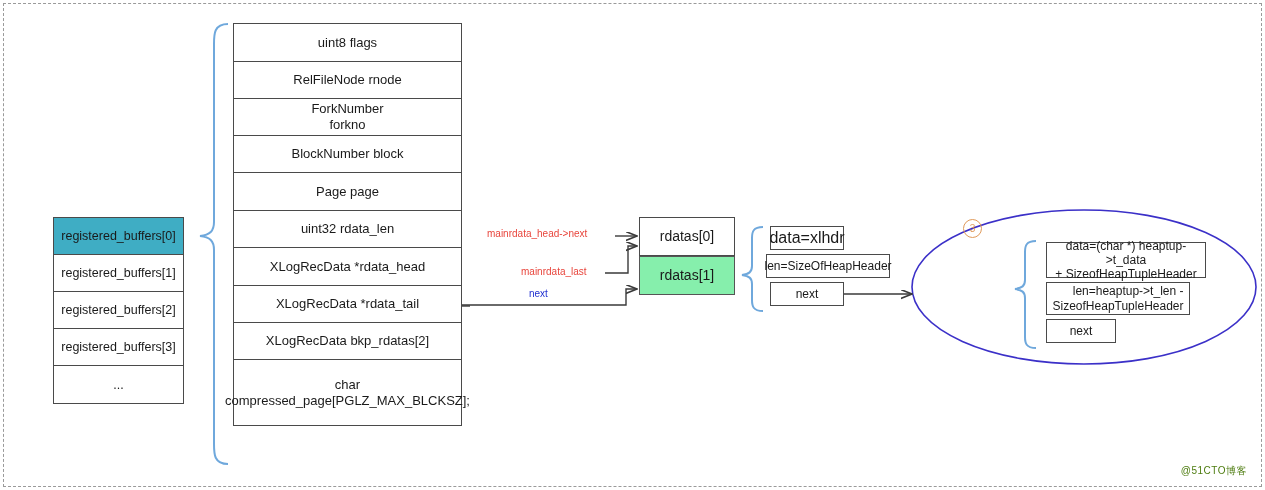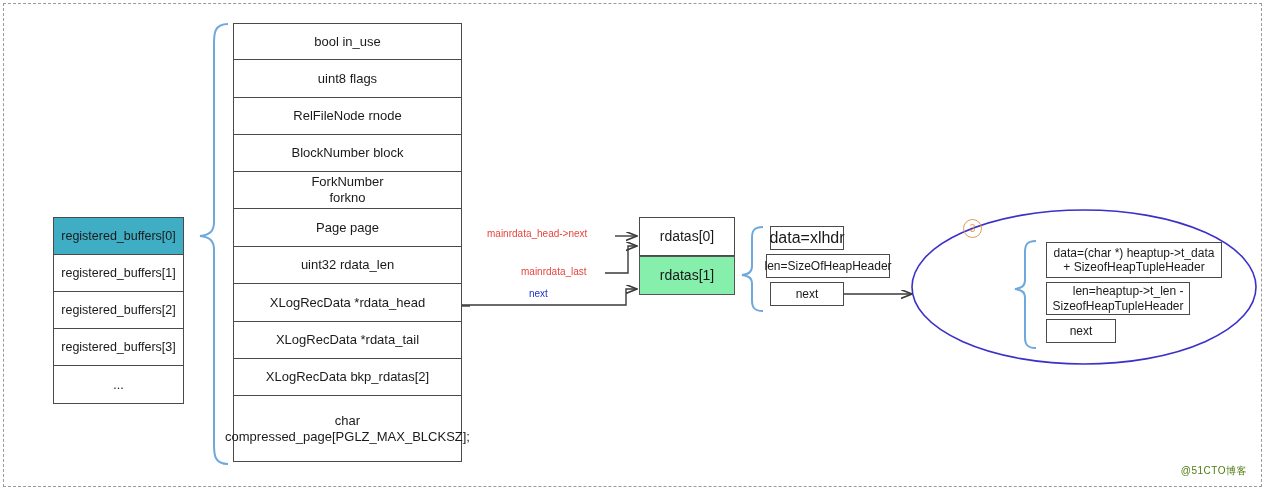--- a/index.html
+++ b/index.html
@@ -209,26 +209,25 @@
 
   <div id="buffers-table">
     <div class="row teal">registered_buffers[0]</div>
     <div class="row">registered_buffers[1]</div>
     <div class="row">registered_buffers[2]</div>
     <div class="row">registered_buffers[3]</div>
     <div class="row">...</div>
   </div>
 
   <div id="struct-table">
-    <div class="row" style="height:36px">bool in_use</div>
     <div class="row" style="height:38px">uint8 flags</div>
     <div class="row" style="height:37px">RelFileNode rnode</div>
-    <div class="row" style="height:37px">BlockNumber block</div>
     <div class="row" style="height:37px;white-space:pre-line">ForkNumber
 forkno</div>
+    <div class="row" style="height:37px">BlockNumber block</div>
     <div class="row" style="height:38px">Page page</div>
     <div class="row" style="height:37px">uint32 rdata_len</div>
     <div class="row" style="height:38px">XLogRecData *rdata_head</div>
     <div class="row" style="height:37px">XLogRecData *rdata_tail</div>
     <div class="row" style="height:37px">XLogRecData bkp_rdatas[2]</div>
     <div class="row" style="height:65px;white-space:pre-line">char
 compressed_page[PGLZ_MAX_BLCKSZ];</div>
   </div>
 
   <div class="ptr-label" style="left:487px; top:228px;">mainrdata_head-&gt;next</div>
@@ -238,21 +237,21 @@
   <div class="box" style="left:639px; top:217px; width:96px; height:39px;">rdatas[0]</div>
   <div class="box teal" style="left:639px; top:256px; width:96px; height:39px;">rdatas[1]</div>
 
   <div class="box" style="left:770px; top:226px; width:74px; height:24px; font-size:16px;">data=xlhdr</div>
   <div class="box" style="left:766px; top:254px; width:124px; height:24px; font-size:12px;">len=SizeOfHeapHeader</div>
   <div class="box" style="left:770px; top:282px; width:74px; height:24px; font-size:12px;">next</div>
 
 
   <div class="circled-marker" style="left:963px; top:219px;">3</div>
 
-  <div class="box" style="left:1046px; top:242px; width:176px; height:36px; font-size:12px; white-space:pre-line;">data=(char *) heaptup-&gt;t_data
+  <div class="box" style="left:1046px; top:242px; width:160px; height:36px; font-size:12px; white-space:pre-line;">data=(char *) heaptup-&gt;t_data
 + SizeofHeapTupleHeader</div>
   <div class="box" style="left:1046px; top:282px; width:144px; height:33px; font-size:12px; white-space:pre-line;text-align:right;">len=heaptup-&gt;t_len -
 SizeofHeapTupleHeader</div>
   <div class="box" style="left:1046px; top:319px; width:70px; height:24px; font-size:12px;">next</div>
 
   <div id="watermark">@51CTO博客</div>
 
 </div>
 
 </body></html>

